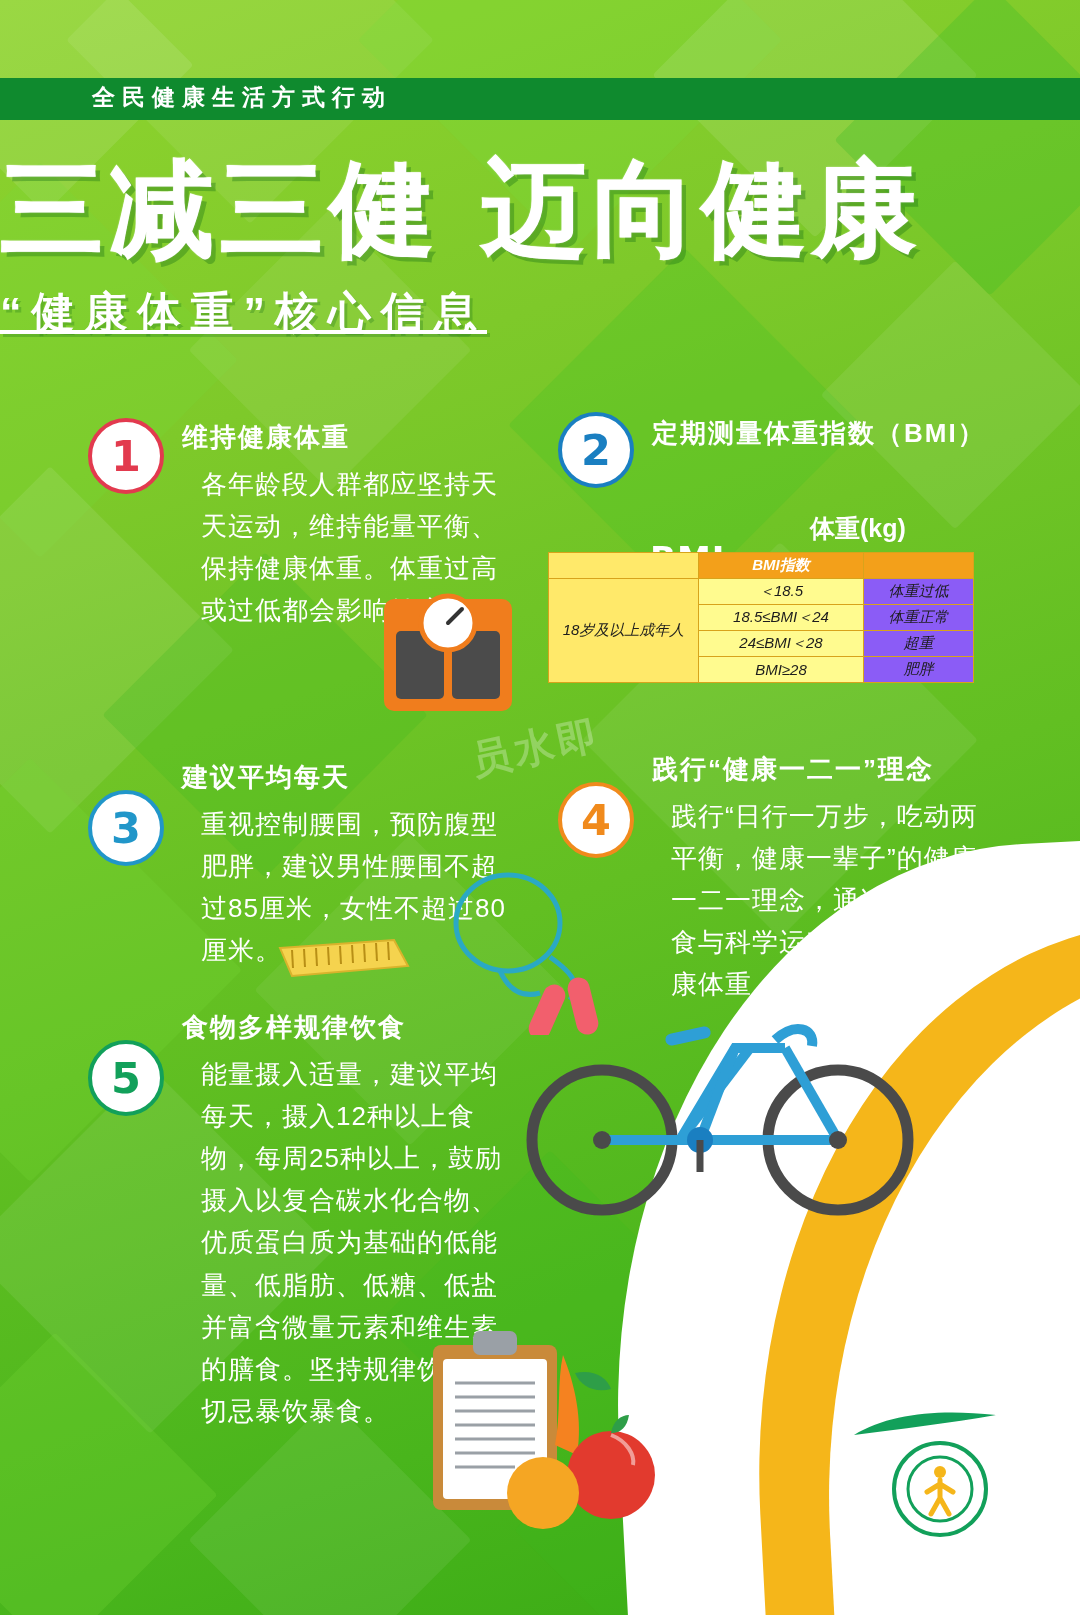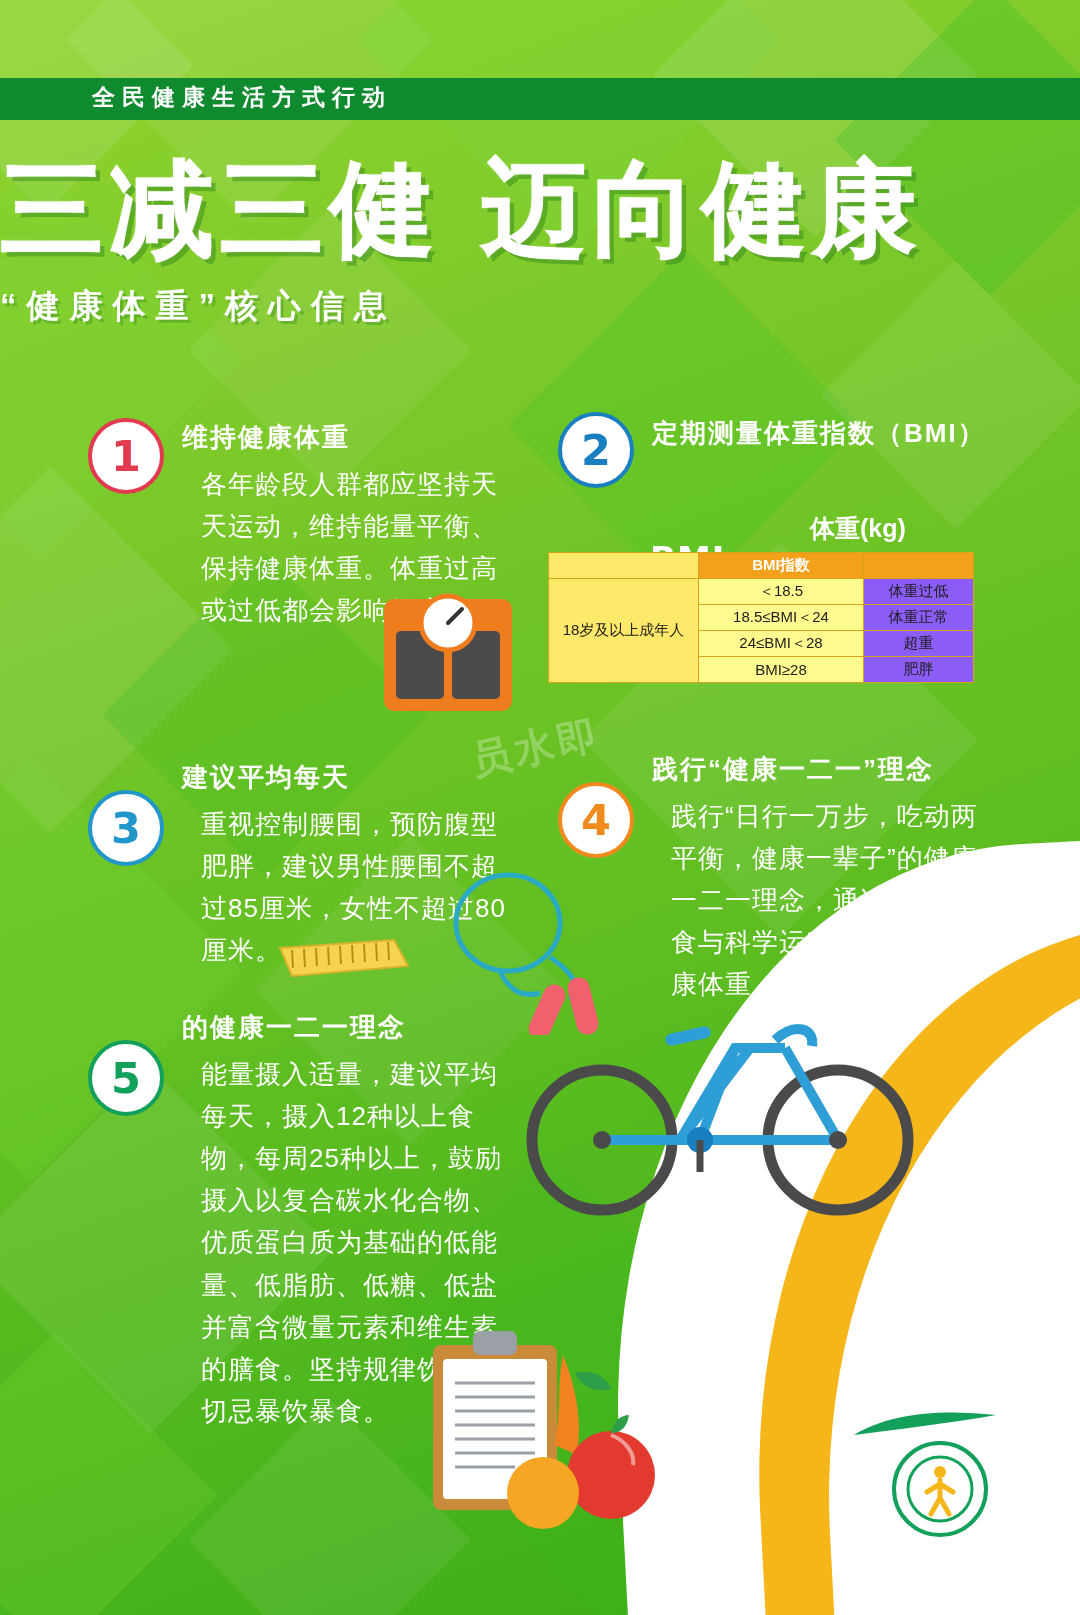--- a/index.html
+++ b/index.html
@@ -41,25 +41,26 @@
     font-weight: bold;
     letter-spacing: 6px;
     color: #ffffff;
     font-family: "DejaVu Sans", sans-serif;
     text-shadow: 5px 5px 0 rgba(20,110,20,0.35), 0 0 2px #fff;
     -webkit-text-stroke: 1px #ffffff;
     line-height: 1.15;
   }
   .sub-title {
     margin-top: 14px;
-    font-size: 33px;
+    font-size: 43px;
     letter-spacing: 10px;
     color: #ffffff;
     font-weight: bold;
     text-shadow: 3px 3px 0 rgba(20,110,20,0.28);
+    text-decoration: underline;
   }
 
   
   .curve-white {
     position: absolute;
     right: -150px; top: 850px;
     width: 620px; height: 830px;
     background: #ffffff;
     border-radius: 70% 0 0 0;
     transform: rotate(-3deg);
@@ -112,20 +113,21 @@
   .frac { margin-left: 14px; text-align: center; }
   .frac .num { font-size: 25px; font-weight: bold; padding: 0 22px 21px; }
   .frac .den { font-size: 25px; font-weight: bold; padding: 5px 22px 0; border-top: 3px solid #ffffff; }
 
   
   table.bmi {
     border-collapse: collapse;
     font-size: 15px;
     color: #1d1d1d;
     background: #ffe96a;
+    font-style: italic;
   }
   table.bmi td, table.bmi th {
     border: 1px solid #d8a31b;
     padding: 3px 6px;
     text-align: center;
     font-weight: normal;
   }
   table.bmi thead th { background: #f3a01a; color: #ffffff; font-weight: bold; }
   table.bmi td.agecell { background: #ffe96a; width: 150px; }
   table.bmi td.range { background: #fffb8f; width: 165px; }
@@ -304,21 +306,21 @@
         <div class="b-head">践行“健康一二一”理念</div>
         <div class="b-body">践行“日行一万步，吃动两平衡，健康一辈子”的健康一二一理念，通过合理饮食与科学运动即可保持健康体重。</div>
       </div>
     </div>
   </div>
 
   <div class="block" style="left:88px; top:1010px; width:460px;">
     <div style="display:flex; gap:18px;">
       <div class="numcircle n5" style="margin-top:30px;">5</div>
       <div style="width:330px;">
-        <div class="b-head">的健康一二一理念</div>
+        <div class="b-head">食物多样规律饮食</div>
         <div class="b-body">能量摄入适量，建议平均每天，摄入12种以上食物，每周25种以上，鼓励摄入以复合碳水化合物、优质蛋白质为基础的低能量、低脂肪、低糖、低盐并富含微量元素和维生素的膳食。坚持规律饮食，切忌暴饮暴食。</div>
       </div>
     </div>
   </div>
 
   <div style="position:absolute; left:520px; top:1000px;">
     <svg width="420" height="220" viewBox="0 0 420 220">
       <circle cx="82" cy="140" r="70" fill="none" stroke="#4a4a4a" stroke-width="11"></circle>
       <circle cx="318" cy="140" r="70" fill="none" stroke="#4a4a4a" stroke-width="11"></circle>
       <path d="M82 140 L160 140 L215 48 L265 48" fill="none" stroke="#2e9fd6" stroke-width="10"></path>

